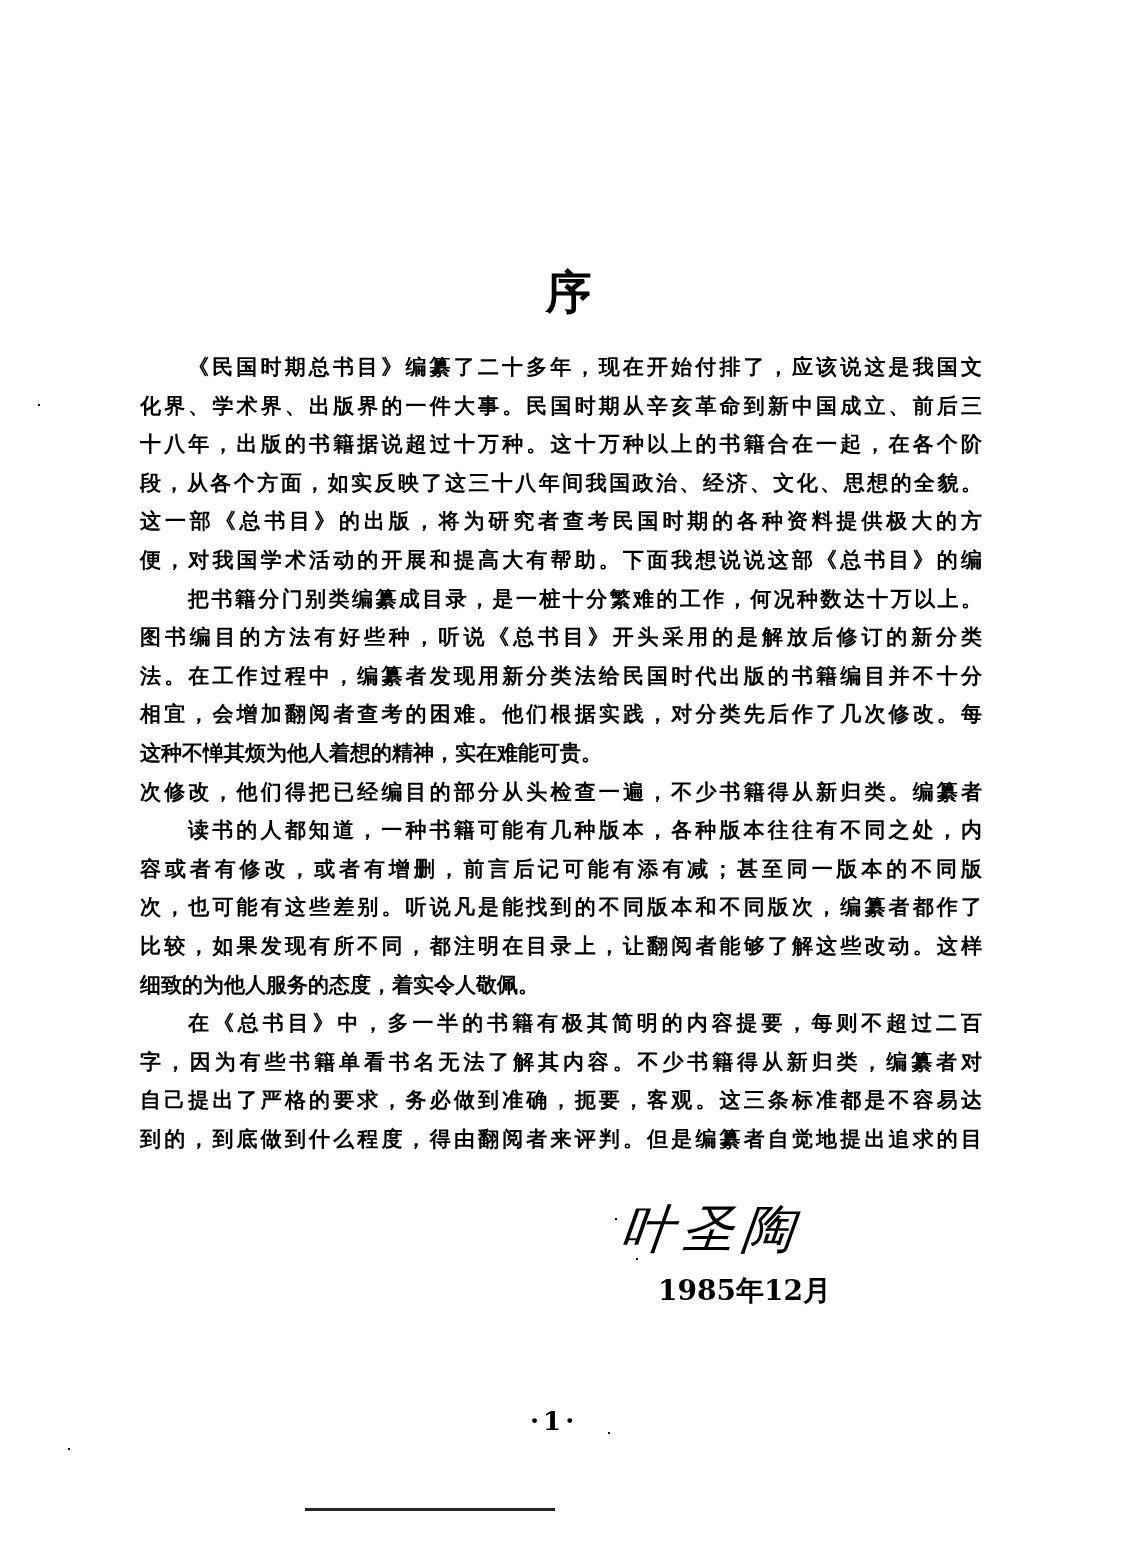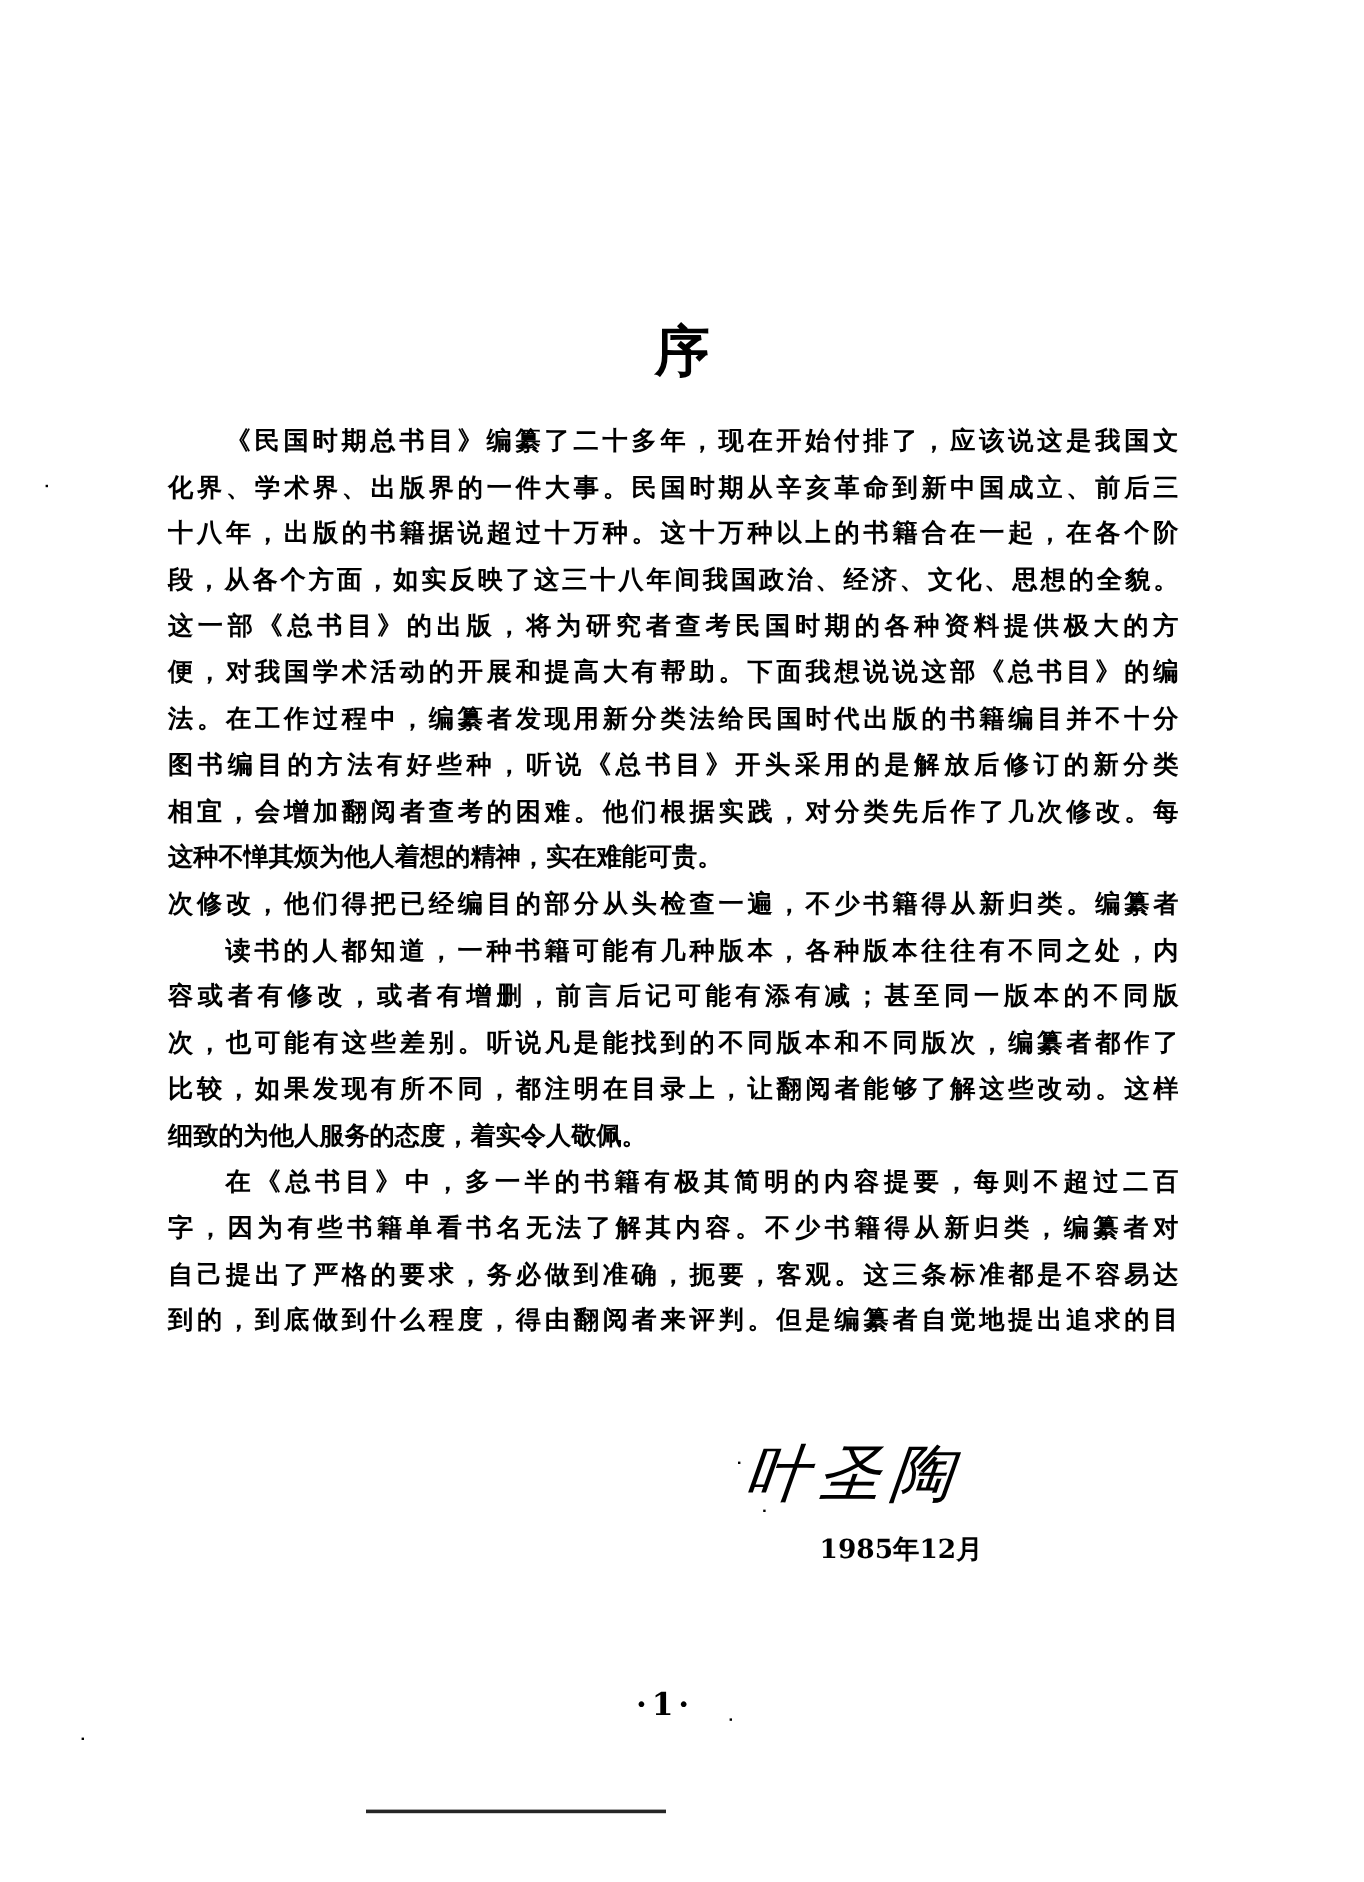--- a/index.html
+++ b/index.html
@@ -61,23 +61,23 @@
       font-size: 52px;
       font-family: "DejaVu Serif", serif;
       font-weight: normal;
       font-style: italic;
       letter-spacing: 8px;
       line-height: 66px;
       transform: skewX(-6deg);
     }
     .date {
       position: absolute;
-      left: 683px;
+      left: 658px;
       top: 1276px;
-      font-size: 22px;
+      font-size: 28px;
       font-weight: bold;
       line-height: 30px;
     }
     .page-number {
       position: absolute;
       left: 530px;
       top: 1406px;
       font-size: 26px;
       font-weight: bold;
       line-height: 30px;
@@ -108,22 +108,23 @@
 
   <div class="body-text">
 
     <span class="line indent">《民国时期总书目》编纂了二十多年，现在开始付排了，应该说这是我国文</span>
     <span class="line">化界、学术界、出版界的一件大事。民国时期从辛亥革命到新中国成立、前后三</span>
     <span class="line">十八年，出版的书籍据说超过十万种。这十万种以上的书籍合在一起，在各个阶</span>
     <span class="line">段，从各个方面，如实反映了这三十八年间我国政治、经济、文化、思想的全貌。</span>
     <span class="line">这一部《总书目》的出版，将为研究者查考民国时期的各种资料提供极大的方</span>
     <span class="line">便，对我国学术活动的开展和提高大有帮助。下面我想说说这部《总书目》的编</span>
 
+    <span class="line indent">把书籍分门别类编纂成目录，是一桩十分繁难的工作，何况种数达十万以上。</span>
+    <span class="line">图书编目的方法有好些种，听说《总书目》开头采用的是解放后修订的新分类</span>
     <span class="line">法。在工作过程中，编纂者发现用新分类法给民国时代出版的书籍编目并不十分</span>
-    <span class="line">图书编目的方法有好些种，听说《总书目》开头采用的是解放后修订的新分类</span>
     <span class="line">相宜，会增加翻阅者查考的困难。他们根据实践，对分类先后作了几次修改。每</span>
     <span class="line last">这种不惮其烦为他人着想的精神，实在难能可贵。</span>
     <span class="line">次修改，他们得把已经编目的部分从头检查一遍，不少书籍得从新归类。编纂者</span>
 
     <span class="line indent">读书的人都知道，一种书籍可能有几种版本，各种版本往往有不同之处，内</span>
     <span class="line">容或者有修改，或者有增删，前言后记可能有添有减；甚至同一版本的不同版</span>
     <span class="line">次，也可能有这些差别。听说凡是能找到的不同版本和不同版次，编纂者都作了</span>
     <span class="line">比较，如果发现有所不同，都注明在目录上，让翻阅者能够了解这些改动。这样</span>
     <span class="line last">细致的为他人服务的态度，着实令人敬佩。</span>
 

